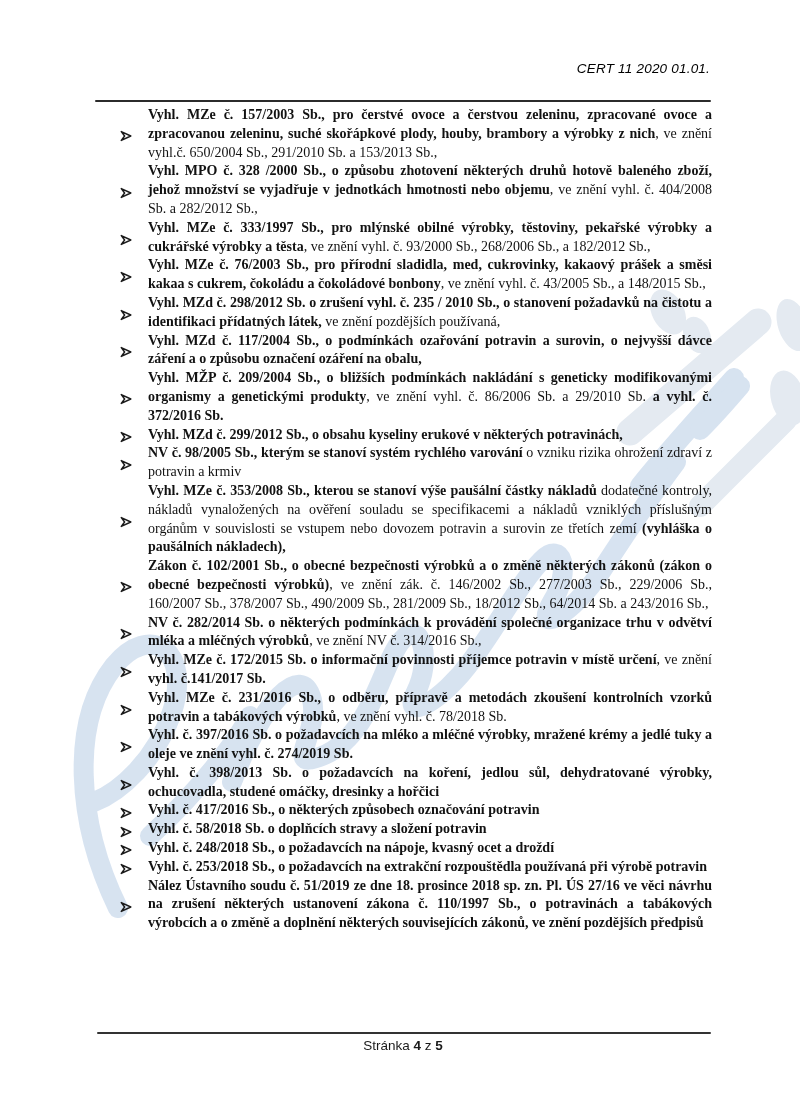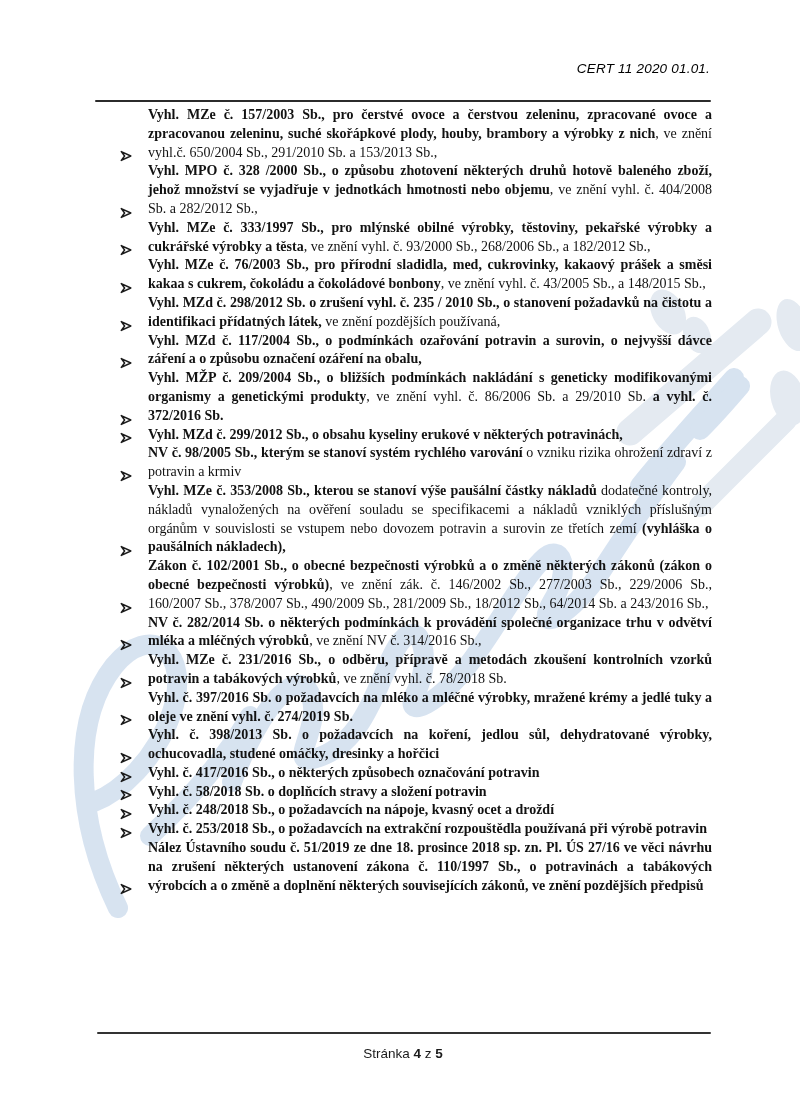--- a/index.html
+++ b/index.html
@@ -36,21 +36,21 @@
     border-radius:1px;
     z-index:2;
   }
 
   
   .list {
     position:absolute; top:106px; left:120px;
     width:592px;
     z-index:1;
   }
-  .list-item { display:flex; align-items:flex-end; }
+  .list-item { display:flex; align-items:center; }
   .bullet-cell {
     flex:0 0 28px; width:28px;
     padding-top:4px;
   }
   .bullet-cell svg { display:block; }
   .item-text {
     flex:1;
     font-size:14px;
     line-height:18.8px;
     text-align:justify;
@@ -67,21 +67,20 @@
     z-index:2;
   }
   .footer {
     position:absolute; top:1038px; left:95px;
     width:616px;
     text-align:center;
     font-family:"Liberation Sans", sans-serif;
     font-size:13.5px;
     color:#1a1a1a;
     z-index:2;
-    margin-top:8px;
   }
   .footer b { font-weight:bold; }
 </style>
 </head>
 <body style="--wm-script: #bfd2e8; --wm-paw: #e4eaf1;">
 
 <div class="watermark-layer">
   <svg width="800" height="1100" viewBox="0 0 800 1100">
 
     <g fill="var(--wm-paw)" stroke="var(--wm-paw)">
@@ -202,20 +201,28 @@
         </svg>
       </span>
       <span class="item-text"><b>NV č. 282/2014 Sb. o některých podmínkách k provádění společné organizace trhu v odvětví mléka a mléčných výrobků</b><span>, ve znění NV č. 314/2016 Sb.,</span></span>
     </div>
     <div class="list-item">
       <span class="bullet-cell">
         <svg viewBox="0 0 12 12" width="12" height="12">
           <path d="M1.3 1.6 L10.8 6 L1.3 10.4 L4.6 6 Z" fill="none" stroke="#1a1a1a" stroke-width="1.5" stroke-linejoin="round"></path>
         </svg>
       </span>
+      <span class="item-text"><b>Vyhl. MZe č. 172/2015 Sb. o informační povinnosti příjemce potravin v místě určení</b><span>, ve znění </span><b>vyhl. č.141/2017 Sb.</b></span>
+    </div>
+    <div class="list-item">
+      <span class="bullet-cell">
+        <svg viewBox="0 0 12 12" width="12" height="12">
+          <path d="M1.3 1.6 L10.8 6 L1.3 10.4 L4.6 6 Z" fill="none" stroke="#1a1a1a" stroke-width="1.5" stroke-linejoin="round"></path>
+        </svg>
+      </span>
       <span class="item-text"><b>Vyhl. MZe č. 231/2016 Sb., o odběru, přípravě a metodách zkoušení kontrolních vzorků potravin a tabákových výrobků</b><span>, ve znění vyhl. č. 78/2018 Sb.</span></span>
     </div>
     <div class="list-item">
       <span class="bullet-cell">
         <svg viewBox="0 0 12 12" width="12" height="12">
           <path d="M1.3 1.6 L10.8 6 L1.3 10.4 L4.6 6 Z" fill="none" stroke="#1a1a1a" stroke-width="1.5" stroke-linejoin="round"></path>
         </svg>
       </span>
       <span class="item-text"><b>Vyhl. č. 397/2016 Sb. o požadavcích na mléko a mléčné výrobky, mražené krémy a jedlé tuky a oleje ve znění vyhl. č. 274/2019 Sb.</b></span>
     </div>

